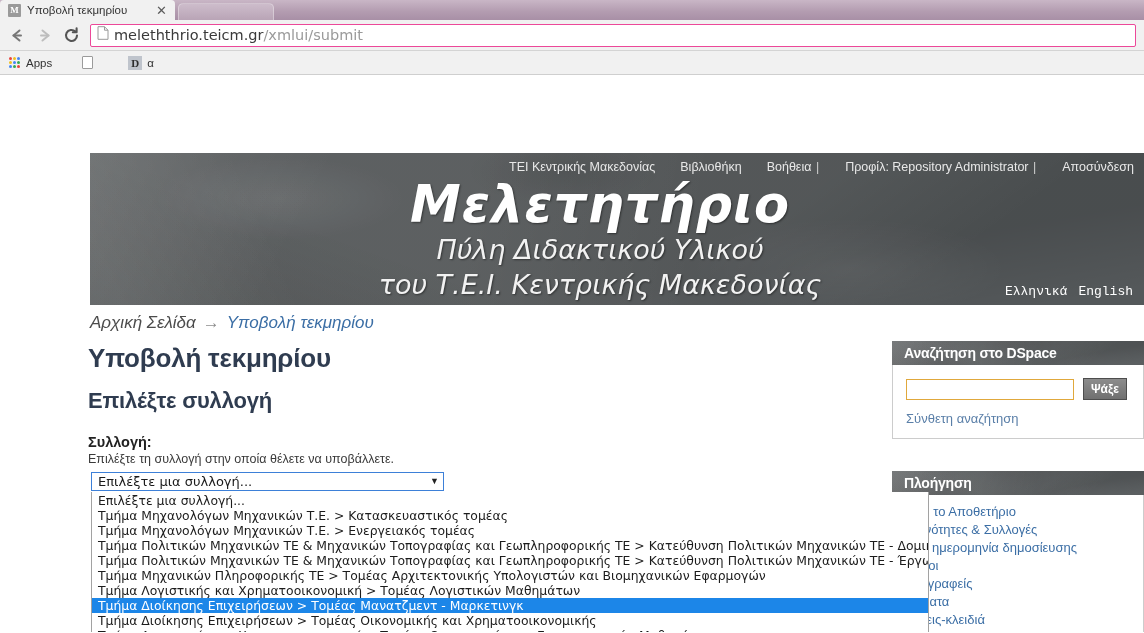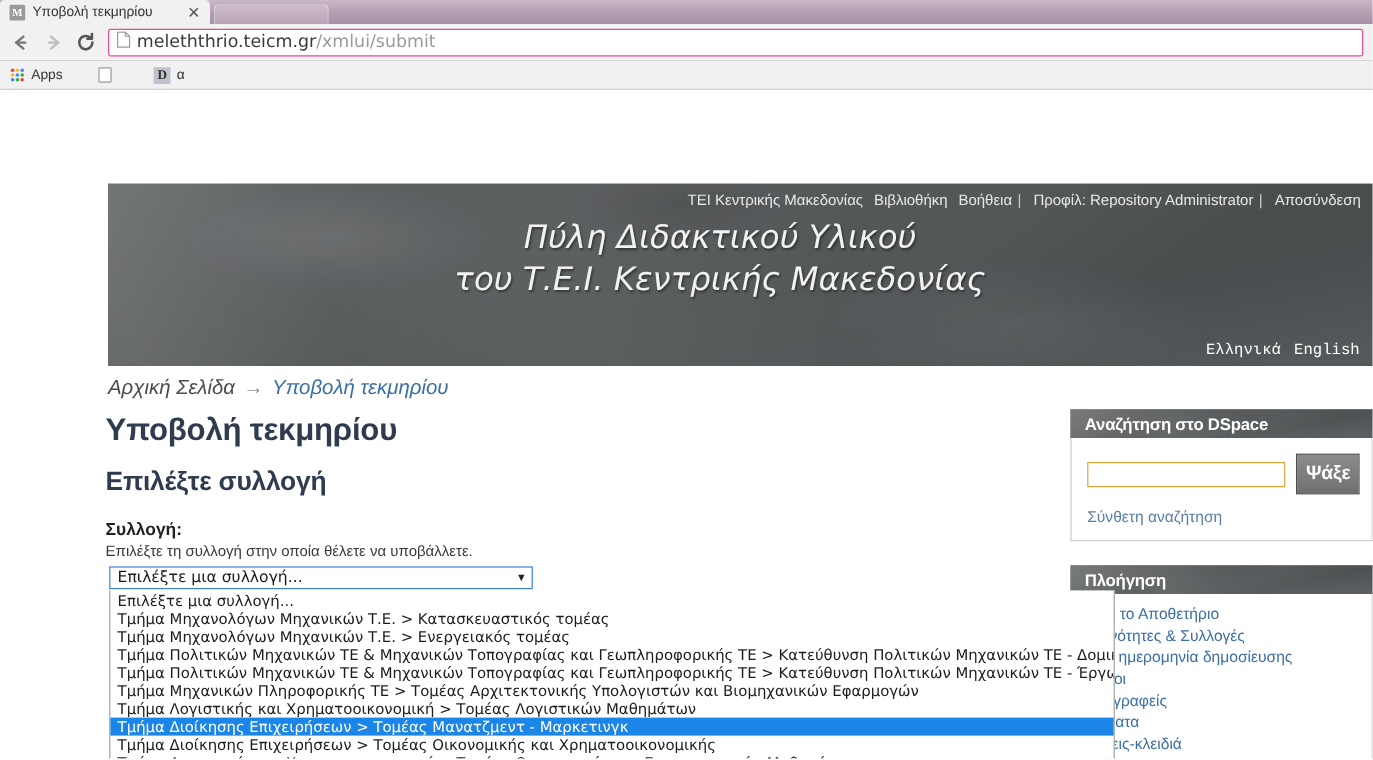--- a/index.html
+++ b/index.html
@@ -181,20 +181,21 @@
     position: absolute;
     right: 10px; top: 7px;
     font-size: 12.5px;
     color: #e8e8e8;
     white-space: nowrap;
   }
   .topnav a {
     color: #e8e8e8;
     text-decoration: none;
     cursor: pointer;
+    margin-left: 16px;
   }
   .topnav .sep { color: #cfcfcf; margin: 0 1px; }
   .topnav .gap { display: inline-block; width: 9px; }
 
   .banner-title {
     position: absolute;
     left: 0; right: 0; top: 26px;
     text-align: center;
     padding-right: 34px;
   }
@@ -353,26 +354,26 @@
   .search-input {
     width: 168px; height: 21px;
     border: 1px solid #e0a83c;
     background: #ffffff;
     outline: none;
     font-size: 12px;
     padding: 0 4px;
     font-family: "Liberation Sans", sans-serif;
   }
   .search-btn {
-    height: 34px;
+    height: 22px;
     min-width: 44px;
     background: linear-gradient(to bottom, #8c8c8c, #707070);
     border: 1px solid #4d4d4d;
     color: #ffffff;
-    font-size: 16px;
+    font-size: 12px;
     font-weight: bold;
     cursor: pointer;
     padding: 0 7px;
     font-family: "Liberation Sans", sans-serif;
   }
   .adv-link {
     padding: 11px 0 12px 13px;
     font-size: 13px;
     color: #5a7fa8;
     cursor: pointer;
@@ -460,20 +461,21 @@
 </div>
 
 <div id="page">
 
   <div class="banner chalk">
     <div class="topnav">
       <a>ΤΕΙ Κεντρικής Μακεδονίας</a><span class="gap"></span><a>Βιβλιοθήκη</a><span class="gap"></span><a>Βοήθεια</a><span class="sep"> |</span><span class="gap"></span><a>Προφίλ: Repository Administrator</a><span class="sep"> |</span><span class="gap"></span><a>Αποσύνδεση</a>
     </div>
 
     <div class="banner-title">
+      <div class="l1">Μελετητήριο</div>
       <div class="l2">Πύλη Διδακτικού Υλικού</div>
       <div class="l2">του Τ.Ε.Ι. Κεντρικής Μακεδονίας</div>
     </div>
 
     <div class="lang-links">
       <a>Ελληνικά</a><a>English</a>
     </div>
   </div>
 
   <div class="breadcrumb">

